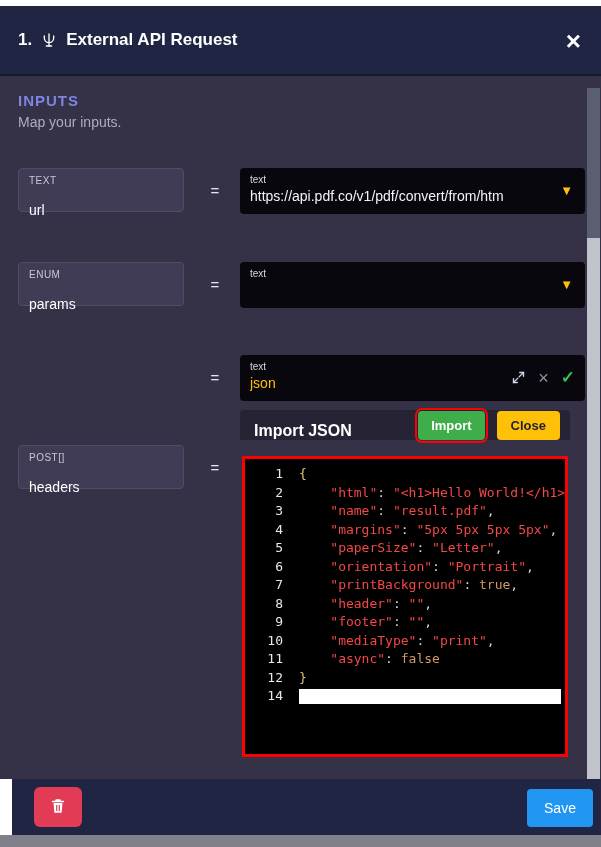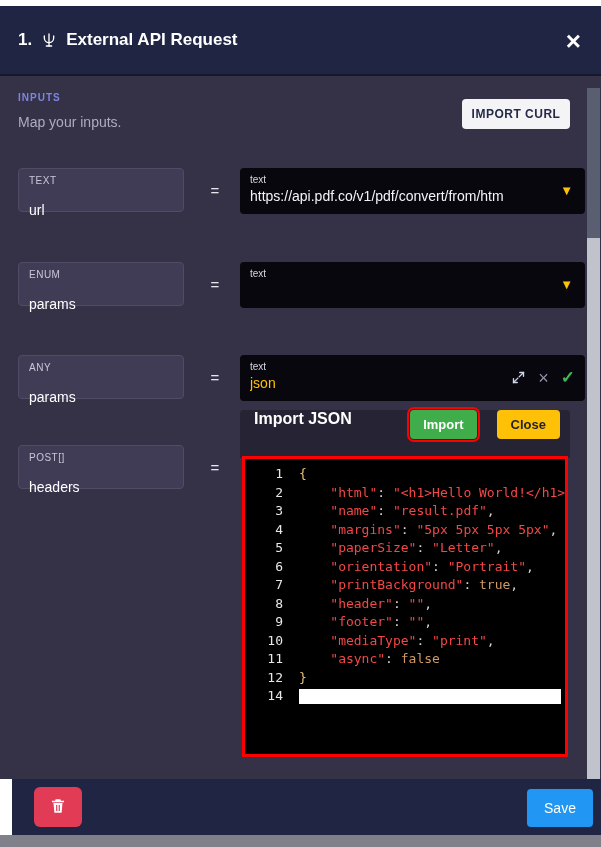--- a/index.html
+++ b/index.html
@@ -7,21 +7,21 @@
 
   
   .modal-header{position:absolute;left:0;top:6px;width:601px;height:70px;background:#1f2543;
     border-bottom:2px solid #141929;display:flex;align-items:center;gap:9px;padding-left:18px;box-sizing:border-box;}
   .step,.title{color:#fff;font-size:17px;font-weight:bold;}
   .trident{display:inline-flex;align-items:center;}
   .close{position:absolute;right:20px;top:22px;color:#fff;font-size:26px;line-height:26px;cursor:pointer;font-weight:bold;}
 
   
   .modal-body{position:absolute;left:0;top:76px;width:601px;height:703px;background:#353146;}
-  .inputs-heading{position:absolute;left:18px;top:16px;color:var(--heading-purple,#7c86e2);font-size:10px;font-weight:bold;letter-spacing:1px;}
+  .inputs-heading{position:absolute;left:18px;top:16px;color:var(--heading-purple,#7c86e2);font-size:15px;font-weight:bold;letter-spacing:1px;}
   .inputs-sub{position:absolute;left:18px;top:38px;color:#aeacc0;font-size:14px;}
   .import-curl{position:absolute;left:462px;top:23px;width:108px;height:30px;background:#f4f4f6;color:#242a47;
     font-size:12px;font-weight:bold;letter-spacing:.5px;border:none;border-radius:4px;cursor:pointer;font-family:"Liberation Sans",sans-serif;}
 
   
   .param-label{position:absolute;left:18px;width:166px;height:44px;background:#403c55;border:1px solid #504c66;
     border-radius:4px;box-sizing:border-box;padding:6px 10px;}
   .param-type{font-size:10px;color:#c9c7da;letter-spacing:.5px;}
   .param-name{font-size:14px;color:#fff;margin-top:16px;}
   .equals{position:absolute;left:205px;width:20px;text-align:center;color:#e6e6ee;font-size:15px;}
@@ -34,28 +34,28 @@
   .r1l{top:92px}.r1f{top:92px}.r1e{top:106px}
   .r2l{top:186px}.r2f{top:186px}.r2e{top:200px}
   .r3l{top:279px}.r3f{top:279px}.r3e{top:293px}
   .r4l{top:369px}.r4e{top:383px}
   .field-icons{position:absolute;right:10px;top:12px;display:flex;align-items:center;gap:12px;}
   .icon-x{color:#8f93a8;font-size:18px;line-height:18px;cursor:pointer;}
   .icon-check{color:var(--check-green,#3dbb54);font-size:17px;font-weight:bold;cursor:pointer;}
   .icon-expand{display:inline-flex;cursor:pointer;}
 
   
-  .json-panel-header{position:absolute;left:240px;top:334px;width:330px;height:48px;background:#262334;
-    border-radius:4px 4px 0 0;display:flex;align-items:flex-start;box-sizing:border-box;padding:0 10px 0 14px;}
+  .json-panel-header{position:absolute;left:240px;top:334px;width:330px;height:30px;background:#262334;
+    border-radius:4px 4px 0 0;display:flex;align-items:flex-end;box-sizing:border-box;padding:0 10px 0 14px;}
   .json-panel-title{color:#fff;font-size:16px;font-weight:bold;flex:1;}
   .btn-import{background:var(--import-green,#3fae4a);color:#fff;font-size:13px;font-weight:bold;border:none;
     border-radius:4px;padding:7px 13px;cursor:pointer;outline:2px solid var(--annotation-red,#f00);outline-offset:1px;
-    font-family:"Liberation Sans",sans-serif;}
+    margin-right:12px;font-family:"Liberation Sans",sans-serif;}
   .btn-close{background:var(--accent-yellow,#ffc107);color:#1d2130;font-size:13px;font-weight:bold;border:none;
-    border-radius:4px;padding:7px 14px;cursor:pointer;font-family:"Liberation Sans",sans-serif;margin-left:20px;}
+    border-radius:4px;padding:7px 14px;cursor:pointer;font-family:"Liberation Sans",sans-serif;}
 
   .editor{position:absolute;left:242px;top:380px;width:326px;height:301px;background:#000;
     border:3px solid var(--annotation-red,#f00);box-sizing:border-box;overflow:hidden;padding-top:6px;}
   .cm-line{display:flex;height:18.5px;line-height:18.5px;font-family:"DejaVu Sans Mono",monospace;font-size:13px;}
   .cm-gutter{flex:0 0 38px;text-align:right;padding-right:10px;color:#e8e8e8;}
   .cm-code{flex:1;white-space:pre;overflow:hidden;margin-left:6px;}
   .tok-str{color:var(--str-red,#f44747);}
   .tok-brace{color:var(--brace-yellow,#e5c07b);}
   .tok-bool{color:var(--bool-orange,#d19a66);}
   .tok-punct,.tok-plain{color:#d4d4d4;}
@@ -87,21 +87,20 @@
           <path d="M8 21h8"></path>
       </svg>
     </span>
     <span class="title">External API Request</span>
     <span class="close">×</span>
   </div>
 
   <div class="modal-body">
     <div class="inputs-heading">INPUTS</div>
     <div class="inputs-sub">Map your inputs.</div>
-    <button class="import-curl">IMPORT CURL</button>
 
     <div class="param-label r1l">
       <div class="param-type">TEXT</div>
       <div class="param-name">url</div>
     </div>
     <div class="equals r1e">=</div>
     <div class="field r1f">
       <div class="field-label">text</div>
       <div class="field-value">https://api.pdf.co/v1/pdf/convert/from/htm</div>
       <span class="caret">▼</span>
@@ -110,24 +109,20 @@
     <div class="param-label r2l">
       <div class="param-type">ENUM</div>
       <div class="param-name">params</div>
     </div>
     <div class="equals r2e">=</div>
     <div class="field r2f">
       <div class="field-label">text</div>
       <span class="caret">▼</span>
     </div>
 
-    <div class="param-label r3l">
-      <div class="param-type">ANY</div>
-      <div class="param-name">params</div>
-    </div>
     <div class="equals r3e">=</div>
     <div class="field r3f">
       <div class="field-label">text</div>
       <div class="field-value amber">json</div>
       <div class="field-icons">
         <span class="icon-expand">
           <svg width="15" height="15" viewBox="0 0 24 24" fill="none" stroke="#cfd6ee" stroke-width="2.2" stroke-linecap="round">
             <path d="M14 4h6v6"></path>
               <path d="M20 4l-7 7"></path>
               <path d="M10 20H4v-6"></path>

